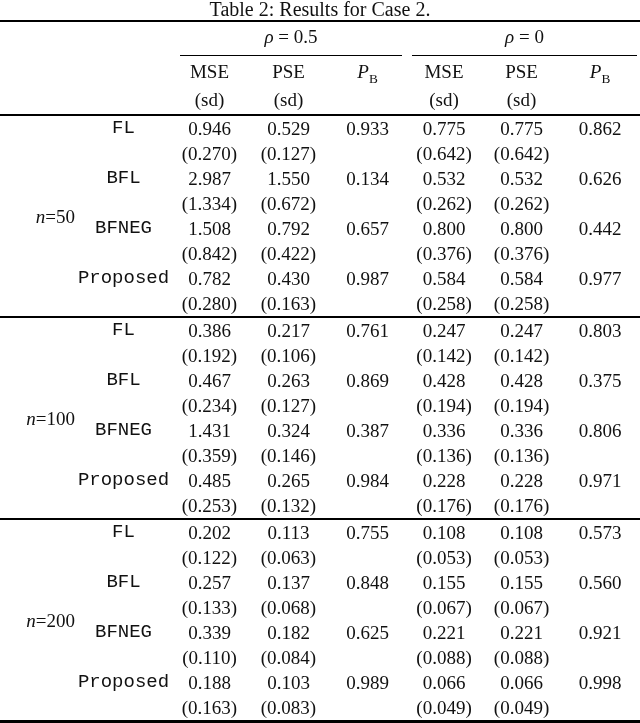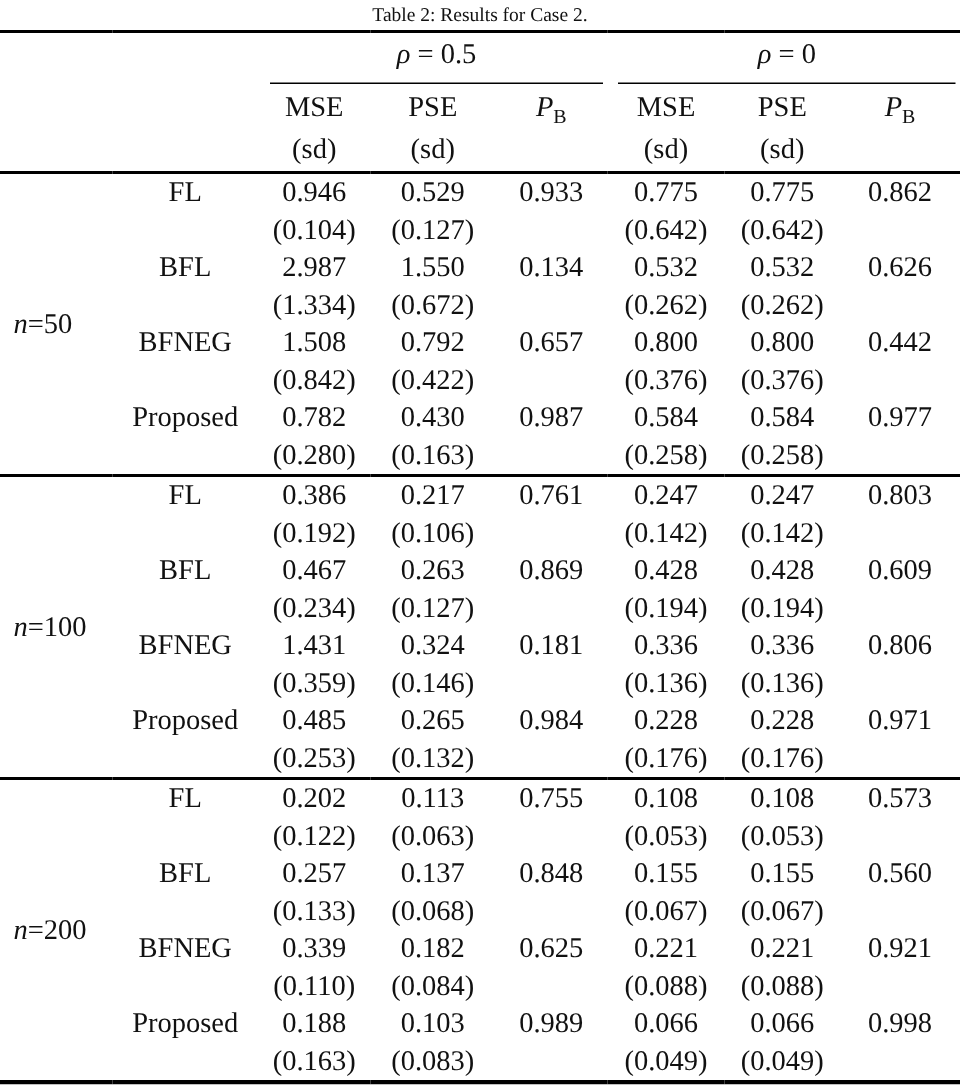--- a/index.html
+++ b/index.html
@@ -5,21 +5,21 @@
   html, body { margin: 0; padding: 0; }
   body {
     width: 640px; height: 723px;
     background: #ffffff; color: #111111;
     font-family: "Liberation Serif", "DejaVu Serif", serif;
     overflow: hidden;
   }
   .caption {
     height: 20px;
     text-align: center;
-    font-size: 13px;
+    font-size: 20px;
     line-height: 19px;
   }
   table.results {
     width: 640px;
     border-collapse: collapse;
     table-layout: fixed;
     border-top: 2px solid #000;
     border-bottom: 3px solid #000;
     font-size: 19px;
   }
@@ -39,25 +39,25 @@
     border-bottom: 1px solid #000;
     line-height: 28px;
     padding-bottom: 4px;
     height: 28px;
   }
   .cmid-l { margin: 0 3px 0 8px; }
   .cmid-r { margin: 0 3px 0 7px; }
   .colhead-top th { height: 29px; line-height: 32px; vertical-align: middle; }
   .colhead-bot th { height: 26px; line-height: 23px; vertical-align: top; }
   td.ncol {
-    text-align: left;
+    text-align: right;
     padding-left: 9px;
     vertical-align: middle;
   }
-  td.method { text-align: center; }
+  td.method { text-align: center; font-family: Liberation Mono, monospace; }
   .mi { font-style: italic; }
   sub { font-size: 0.7em; line-height: 0; }
 </style>
 </head>
 <body>
 
 <div class="caption">Table 2: Results for Case 2.</div>
 
 <table class="results">
   <colgroup>
@@ -105,21 +105,21 @@
         <td class="method">FL</td>
         <td>0.946</td>
         <td>0.529</td>
         <td>0.933</td>
         <td>0.775</td>
         <td>0.775</td>
         <td>0.862</td>
       </tr>
       <tr>
         <td class="method"></td>
-        <td>(0.104)</td>
+        <td>(0.270)</td>
         <td>(0.127)</td>
         <td></td>
         <td>(0.642)</td>
         <td>(0.642)</td>
         <td></td>
       </tr>
       <tr>
         <td class="method">BFL</td>
         <td>2.987</td>
         <td>1.550</td>
@@ -194,36 +194,36 @@
         <td>(0.142)</td>
         <td></td>
       </tr>
       <tr>
         <td class="method">BFL</td>
         <td>0.467</td>
         <td>0.263</td>
         <td>0.869</td>
         <td>0.428</td>
         <td>0.428</td>
-        <td>0.609</td>
+        <td>0.375</td>
       </tr>
       <tr>
         <td class="method"></td>
         <td>(0.234)</td>
         <td>(0.127)</td>
         <td></td>
         <td>(0.194)</td>
         <td>(0.194)</td>
         <td></td>
       </tr>
       <tr>
         <td class="method">BFNEG</td>
         <td>1.431</td>
         <td>0.324</td>
-        <td>0.181</td>
+        <td>0.387</td>
         <td>0.336</td>
         <td>0.336</td>
         <td>0.806</td>
       </tr>
       <tr>
         <td class="method"></td>
         <td>(0.359)</td>
         <td>(0.146)</td>
         <td></td>
         <td>(0.136)</td>

